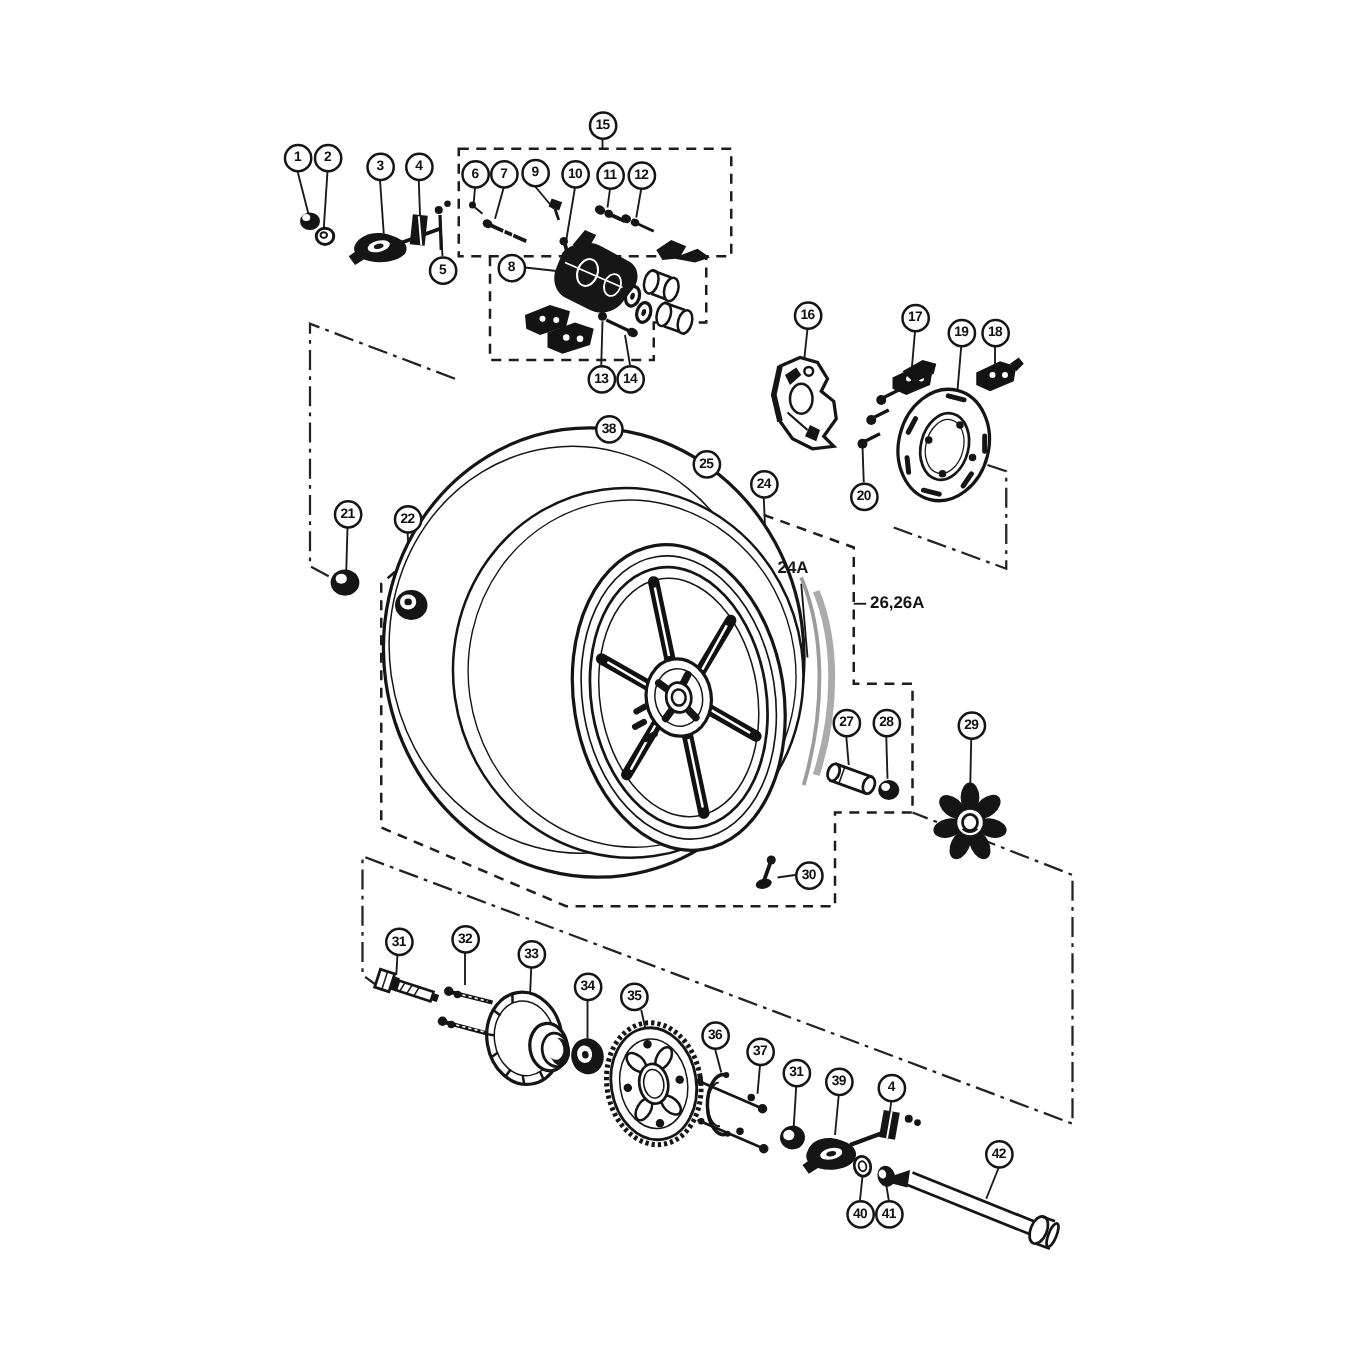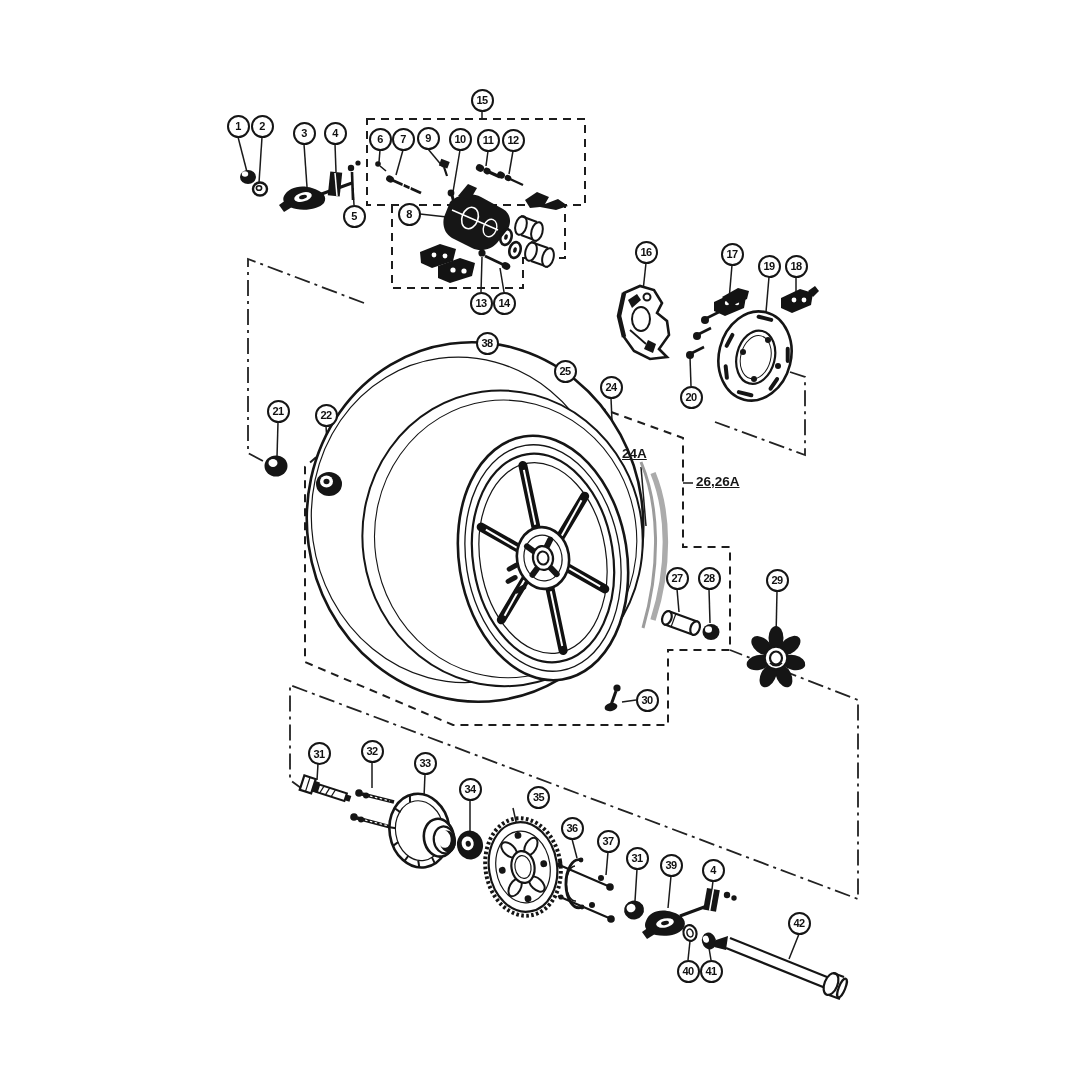--- a/index.html
+++ b/index.html
@@ -4,21 +4,21 @@
 <style>
   html,body{margin:0;padding:0;background:#fff;}
   .stage{position:relative;width:1080px;height:1080px;background:#ffffff;overflow:hidden;
          font-family:"Liberation Sans","DejaVu Sans",sans-serif;}
   .stage svg{position:absolute;left:0;top:0;}
   #callout-layer{position:absolute;left:0;top:0;width:100%;height:100%;}
   .callout{position:absolute;width:23px;height:23px;box-sizing:border-box;
            border:2.3px solid #151515;border-radius:50%;background:#fff;
            display:flex;align-items:center;justify-content:center;
            font-size:11px;font-weight:bold;color:#111;letter-spacing:-0.5px;}
-  .part-label{position:absolute;font-size:13.5px;font-weight:bold;color:#151515;white-space:nowrap;text-decoration:underline;}
+  .part-label{position:absolute;font-size:13.5px;font-weight:bold;color:#151515;white-space:nowrap;}
 </style>
 </head>
 <body>
 
 <div class="stage">
 
 <svg width="1080" height="1080" viewBox="0 0 1080 1080">
 
   <g stroke="#222" stroke-width="1.8" fill="none" stroke-dasharray="16 5 3 5">
     <path d="M364,303 248,259 248,453 263,461"></path>
@@ -457,21 +457,21 @@
       <div class="callout" style="left: 266.5px; top: 399.5px;">21</div>
       <div class="callout" style="left: 314.5px; top: 403.5px;">22</div>
       <div class="callout" style="left: 665.5px; top: 566.5px;">27</div>
       <div class="callout" style="left: 697.5px; top: 566.5px;">28</div>
       <div class="callout" style="left: 765.5px; top: 568.5px;">29</div>
       <div class="callout" style="left: 635.5px; top: 688.5px;">30</div>
       <div class="callout" style="left: 307.5px; top: 742px;">31</div>
       <div class="callout" style="left: 360.5px; top: 739.5px; text-align: right;">32</div>
       <div class="callout" style="left: 413.5px; top: 751.5px;">33</div>
       <div class="callout" style="left: 458.5px; top: 777.5px;">34</div>
-      <div class="callout" style="left: 527px; top: 785.5px;">35</div>
+      <div class="callout" style="left: 496px; top: 785.5px;">35</div>
       <div class="callout" style="left: 560.5px; top: 816.5px;">36</div>
       <div class="callout" style="left: 596.5px; top: 829.5px;">37</div>
       <div class="callout" style="left: 625.5px; top: 846.5px;">31</div>
       <div class="callout" style="left: 659.5px; top: 853.5px;">39</div>
       <div class="callout" style="left: 701.5px; top: 858.5px;">4</div>
       <div class="callout" style="left: 676.5px; top: 959.5px;">40</div>
       <div class="callout" style="left: 699.5px; top: 959.5px;">41</div>
       <div class="callout" style="left: 787.5px; top: 911.5px;">42</div>
       <div class="part-label" style="left: 622px; top: 446px;">24A</div>
       <div class="part-label" style="left: 696px; top: 474px;">26,26A</div>

